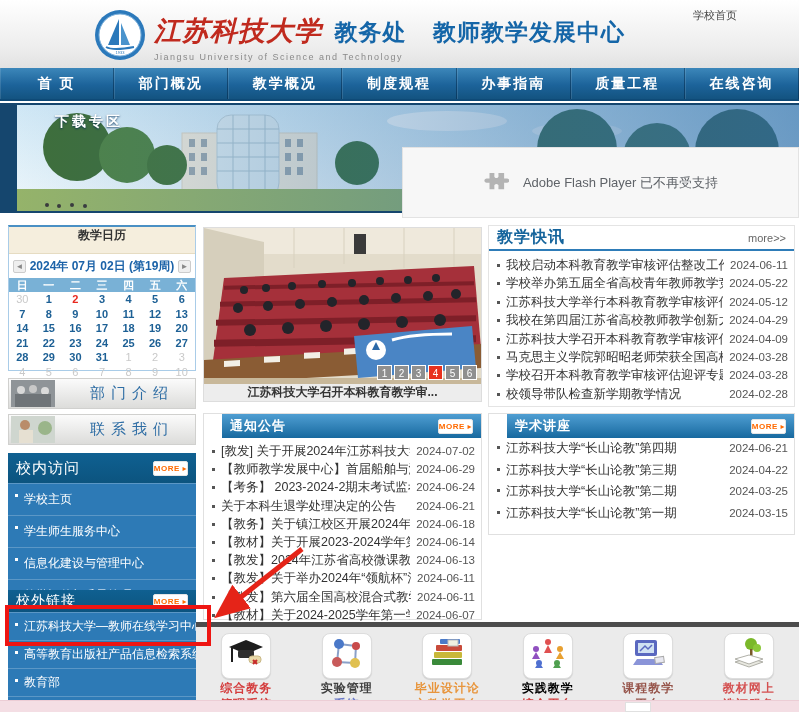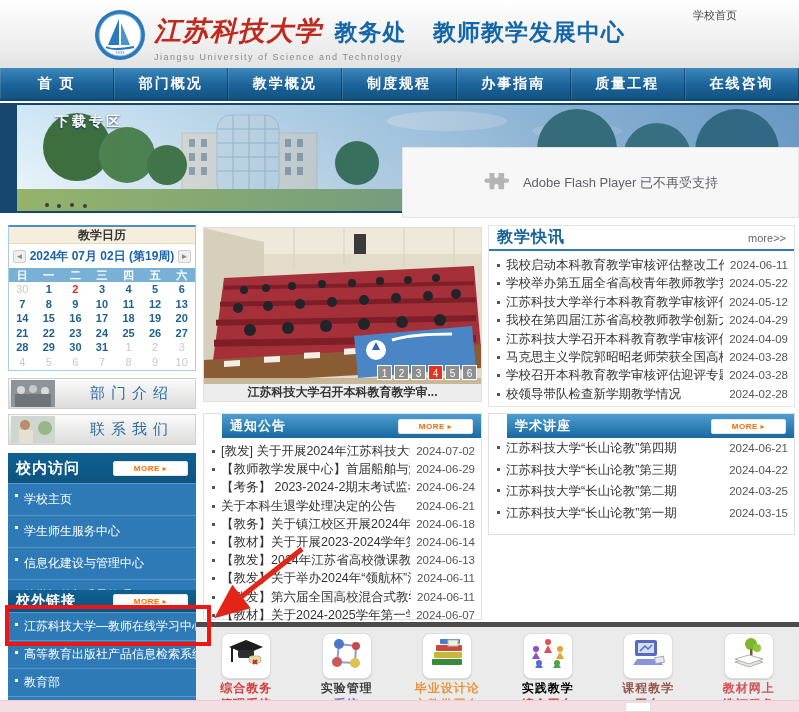--- a/index.html
+++ b/index.html
@@ -32,26 +32,26 @@
   .banner-label { position:absolute; left:55px; top:10px; color:#fff; font-size:14px; font-weight:bold;
                   letter-spacing:3px; text-shadow:0 1px 2px rgba(0,40,80,.8); }
 
   
   .flash-box { position:absolute; left:402px; top:147px; width:397px; height:71px; background:#f7f7f7;
                border:1px solid #e3e3e3; display:flex; align-items:center; justify-content:center; gap:14px; }
   .flash-box .txt { font-size:13px; color:#5f6368; }
 
   
   .more-badge { background:#fff; border:1px solid #e5e5e5; border-radius:2px; color:#ff6a00;
-                font-size:8px; font-weight:bold; padding:2px 20px; cursor:pointer; letter-spacing:.5px; }
+                font-size:8px; font-weight:bold; padding:2px 0; cursor:pointer; letter-spacing:.5px; }
 
   
   .calendar { position:absolute; left:8px; top:225px; width:188px; height:146px; background:#fff;
               border:1px solid #a9cce8; border-top:2px solid #4a90c4; font-size:11px; }
-  .cal-title { height:17px; line-height:17px; text-align:center; background:#f5eedd; color:#333;
+  .cal-title { height:27px; line-height:17px; text-align:center; background:#f5eedd; color:#333;
                font-weight:bold; font-size:12px; border-bottom:1px solid #e6dcc2; }
   .cal-nav { height:24px; display:flex; align-items:center; padding:0 4px; }
   .cal-date { flex:1; text-align:center; color:#1b62a8; font-weight:bold; font-size:12px; }
   .cal-arrow { width:13px; height:13px; line-height:11px; text-align:center; background:#efefef;
                border:1px solid #ccc; color:#888; font-size:8px; cursor:pointer; border-radius:2px; }
   .cal-week { display:grid; grid-template-columns:repeat(7,1fr); background:#79b1d6; height:14px; }
   .cal-week .wd { color:#fff; font-weight:bold; text-align:center; line-height:14px; font-size:11px; }
   .cal-grid { display:grid; grid-template-columns:repeat(7,1fr); }
   .cal-grid .cd { text-align:center; line-height:14.5px; height:14.5px; color:#1d6095; font-weight:bold; cursor:pointer; }
   .cal-grid .cd.out { color:#c9c9c9; font-weight:normal; }
@@ -60,21 +60,21 @@
   
   .side-btn { position:absolute; left:8px; width:188px; height:31px; background:linear-gradient(#fbfbfb,#dcdcda);
               border:1px solid #d0d0ce; display:flex; align-items:center; cursor:pointer; }
   .side-btn .thumb { width:44px; height:27px; margin-left:2px; flex:none; }
   .side-btn .lbl { flex:1; text-align:center; color:#2e6da4; font-size:15px; letter-spacing:6px; padding-left:14px; }
 
   
   .blue-panel { position:absolute; left:8px; width:188px; }
   .bp-head { background:linear-gradient(#0f6091,#0c547f); color:#fff; display:flex; align-items:center;
              justify-content:space-between; padding:0 8px; }
-  .bp-head .ttl { font-weight:bold; letter-spacing:1px; }
+  .bp-head .ttl { font-weight:normal; letter-spacing:1px; }
   .bp-list { background:#2d7ab6; }
   .bp-list li { list-style:none; color:#fff; font-size:12px; padding:5px 6px 5px 16px; position:relative;
                 border-top:1px solid rgba(255,255,255,.22); cursor:pointer; white-space:nowrap; overflow:hidden; }
   .bp-list li::before { content:""; position:absolute; left:7px; top:10px; width:3px; height:3px; background:#fff; }
   #intranet { top:453px; }
   #intranet .bp-head { height:30px; font-size:15px; }
   #intranet .bp-list li { padding-top:7px; padding-bottom:7px; }
   #external { top:590px; }
   #external .bp-head { height:22px; font-size:14px; }
 

